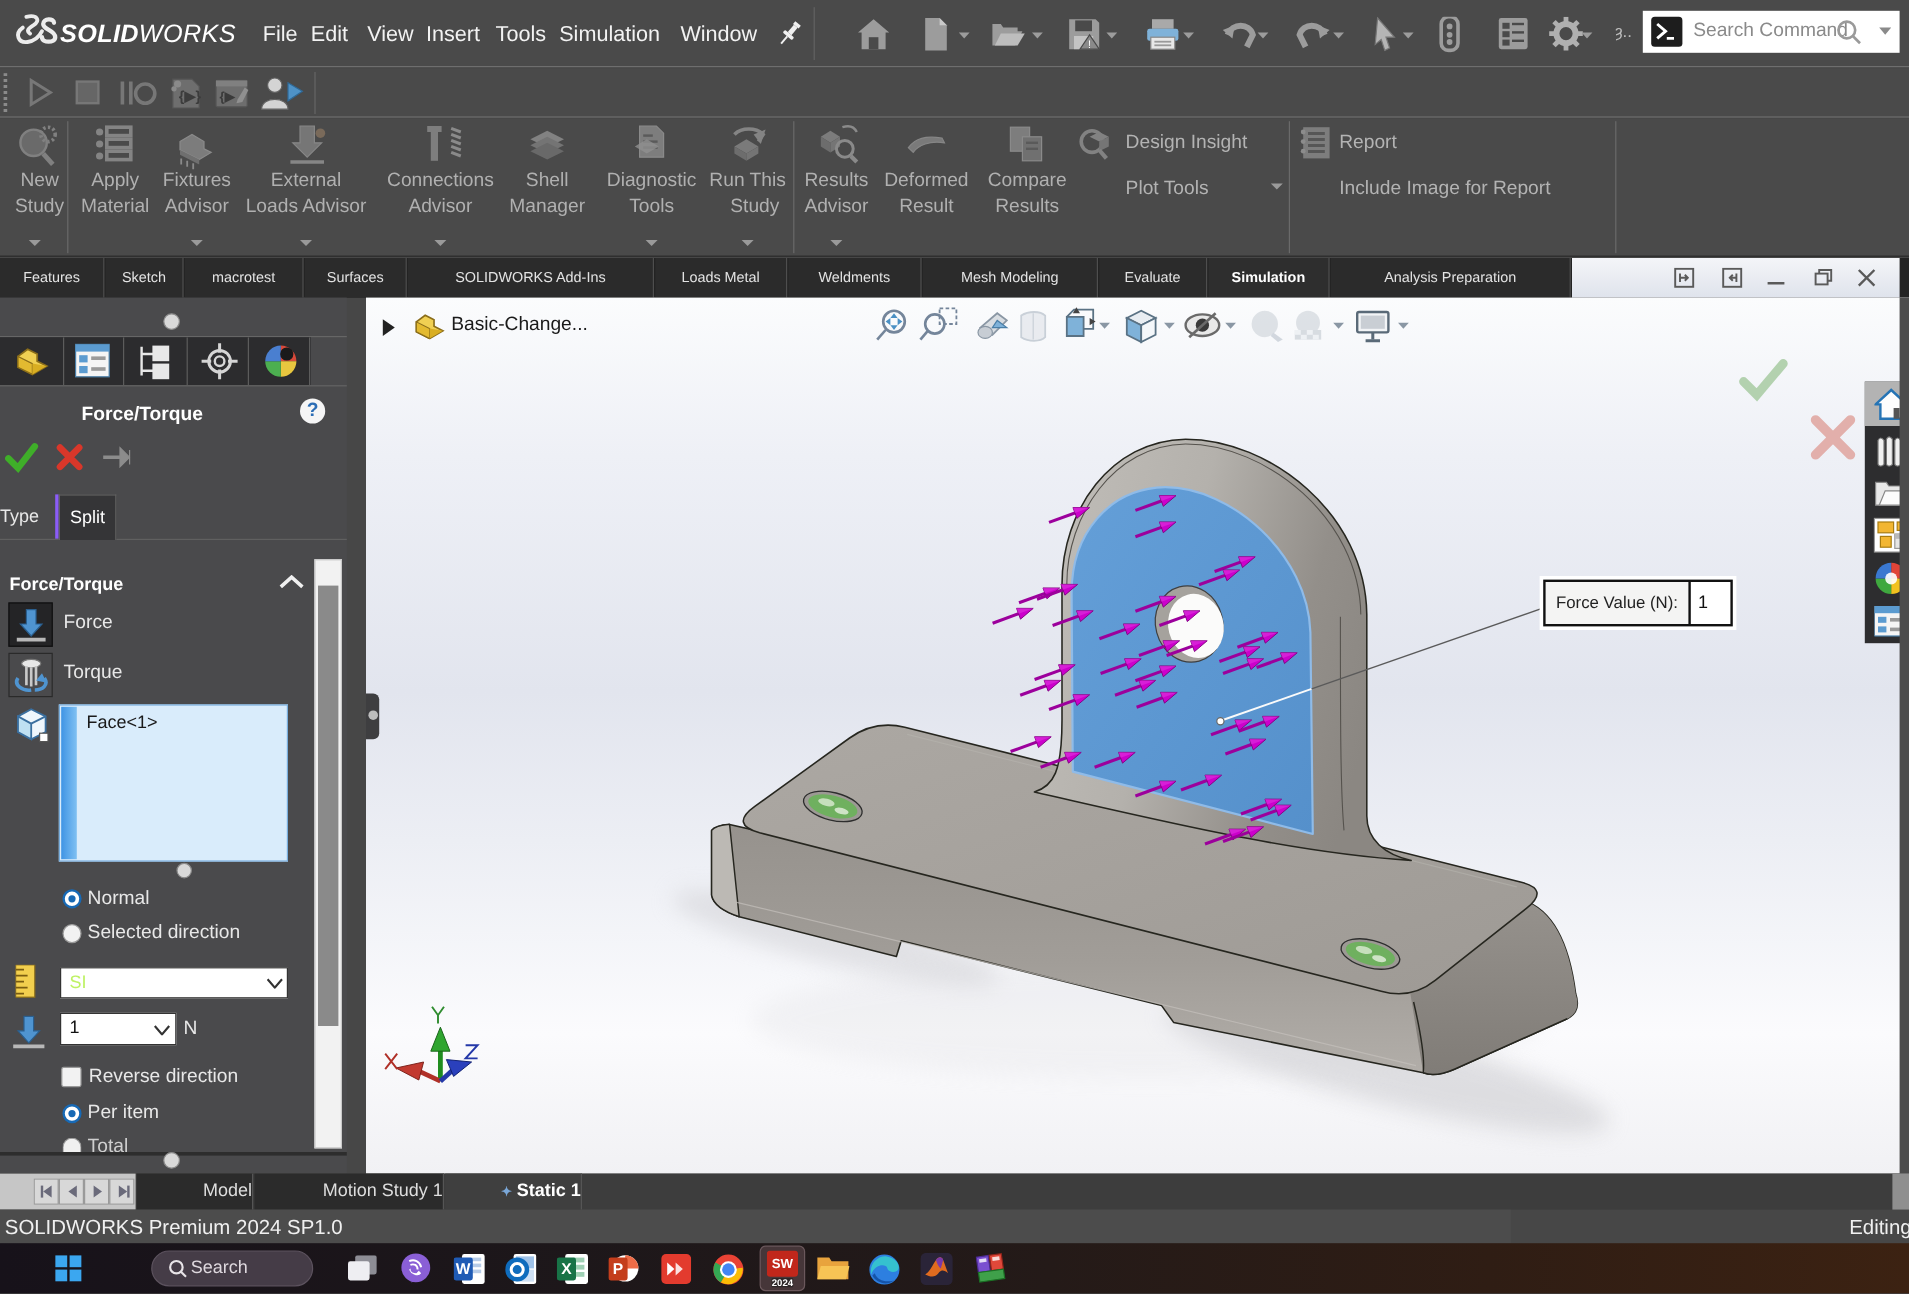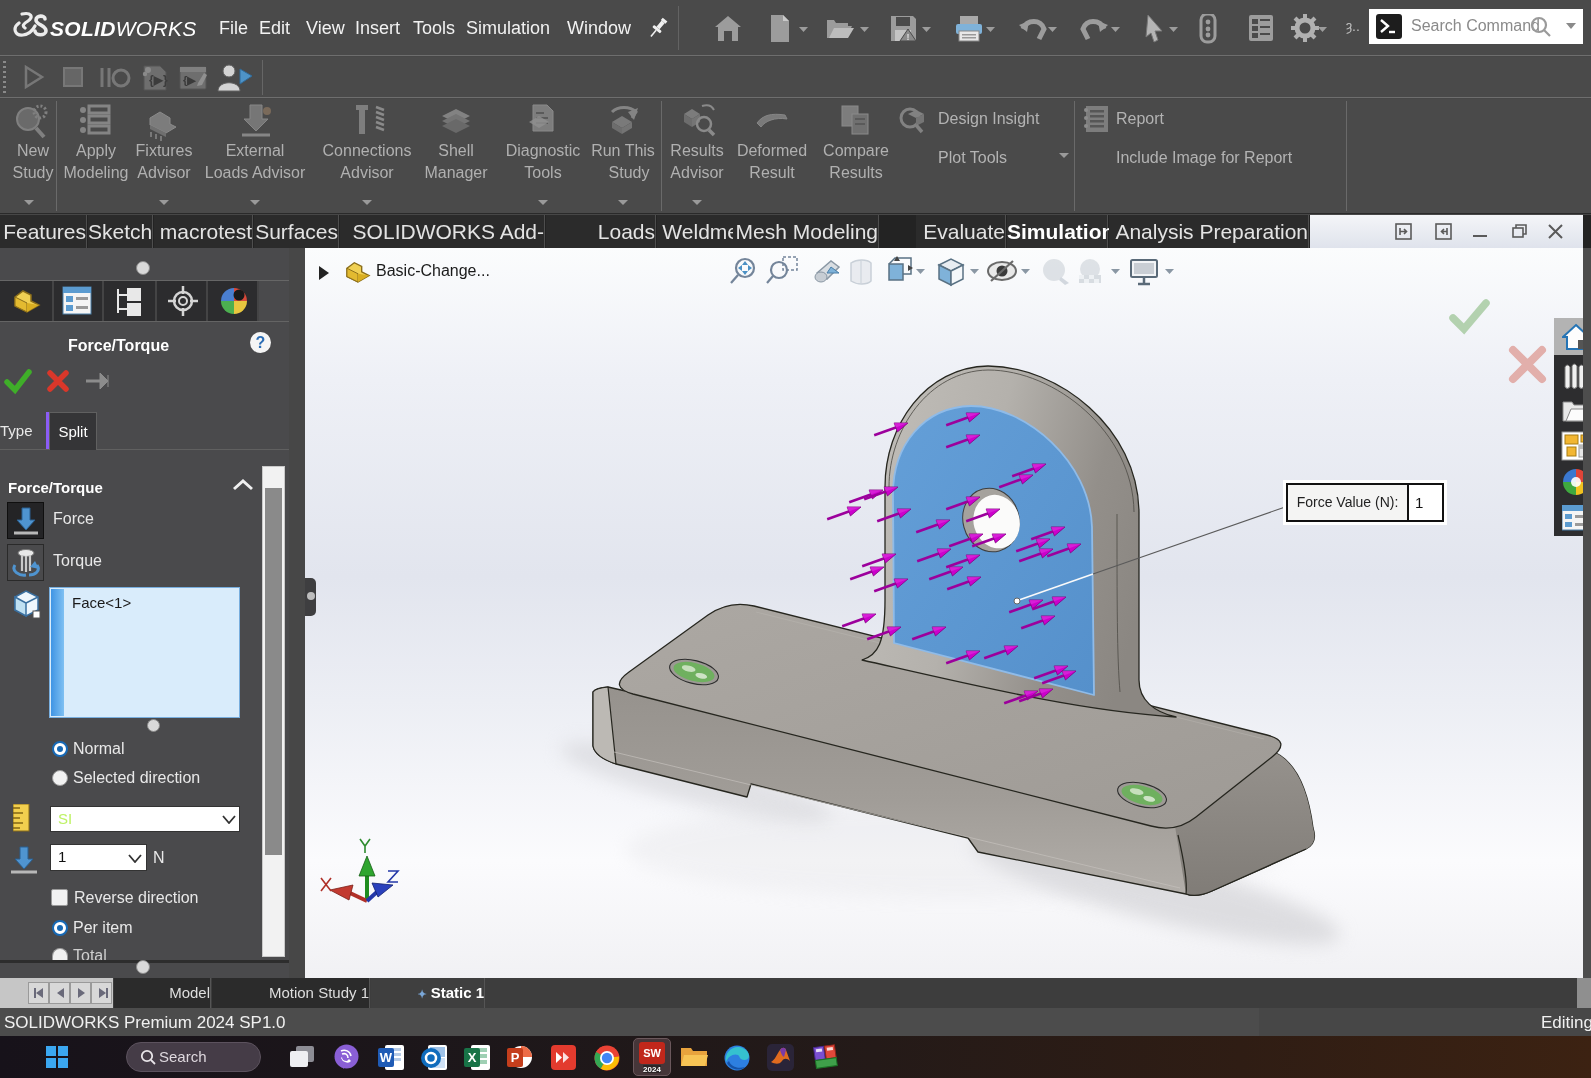--- a/index.html
+++ b/index.html
@@ -11,21 +11,21 @@
 .menuitem { position:absolute; top:18px; color:#f2f2f2; font-size:18px; }
 
 #macrobar { left:0; top:57px; width:1591px; height:41px; background:#4a4a4a; border-bottom:1px solid #6e6e6e; }
 
 #ribbon { left:0; top:99px; width:1591px; height:115px; background:#4a4a4a; border-bottom:1px solid #2a2a2a; }
 .rlab { position:absolute; color:#b0b0b0; font-size:16px; text-align:center; white-space:nowrap; transform:translateX(-50%); }
 .rarr { position:absolute; width:0; height:0; border-left:5px solid transparent; border-right:5px solid transparent; border-top:5px solid #9a9a9a; transform:translateX(-50%); }
 .rsep { position:absolute; top:2px; width:1px; height:110px; background:#6a6a6a; }
 
 #tabrow { left:0; top:215px; width:1591px; height:33px; background:#232323; }
-.ctab { position:absolute; top:0; height:33px; line-height:33px; color:#e3e3e3; font-size:21px; text-align:right; background:#2b2b2b; border-right:1px solid #4e4e4e; }
+.ctab { position:absolute; top:0; height:33px; line-height:33px; color:#e3e3e3; font-size:12px; text-align:center; background:#2b2b2b; border-right:1px solid #4e4e4e; }
 
 #main { left:0; top:248px; width:1591px; height:730px; }
 #panel { position:absolute; left:0; top:0; width:289px; height:730px; background:#4a4a4c; }
 #viewport { position:absolute; left:289px; top:0; width:1294px; height:730px; background:linear-gradient(180deg,#fbfcfd 0%, #eef0f6 18%, #e2e5ee 45%, #eceef4 62%, #fbfbfd 84%, #f1f1f4 100%); overflow:hidden;margin-left:16px; }
 #rightedge { position:absolute; left:1583px; top:0; width:8px; height:730px; background:#4d4d4d; }
 
 #bottomtabs { left:0; top:978px; width:1591px; height:30px; background:#3d3d3d; }
 .btab { position:absolute; top:0; height:30px; line-height:30px; color:#dedede; font-size:15px; text-align:right; background:#2b2b2b; border-right:1px solid #555; }
 
 #statusbar { left:0; top:1008px; width:1259px; height:28px; background:#4c4c4c; color:#f0f0f0; font-size:17px; }
@@ -324,21 +324,21 @@
           <path d="M2 12 L12 6 L24 12 L12 18 Z" fill="#7c7c7c"></path>
           <path d="M2 12 L12 18 L12 26 L2 20 Z" fill="#6d6d6d"></path>
           <path d="M12 18 L24 12 L24 20 L12 26 Z" fill="#767676"></path>
           <rect x="12" y="2" width="16" height="11" rx="2" fill="#8a8a8a" stroke="#5a5a5a"></rect>
           <circle cx="20" cy="7" r="3.5" fill="#5a5a5a"></circle>
         </g>
     </svg>
     <div class="rlab" style="left:33px;top:43px">New</div>
       <div class="rlab" style="left:33px;top:65px">Study</div>
     <div class="rlab" style="left:96px;top:43px">Apply</div>
-      <div class="rlab" style="left:96px;top:65px">Modeling</div>
+      <div class="rlab" style="left:96px;top:65px">Material</div>
     <div class="rlab" style="left:164px;top:43px">Fixtures</div>
       <div class="rlab" style="left:164px;top:65px">Advisor</div>
     <div class="rlab" style="left:255px;top:43px">External</div>
       <div class="rlab" style="left:255px;top:65px">Loads Advisor</div>
     <div class="rlab" style="left:367px;top:43px">Connections</div>
       <div class="rlab" style="left:367px;top:65px">Advisor</div>
     <div class="rlab" style="left:456px;top:43px">Shell</div>
       <div class="rlab" style="left:456px;top:65px">Manager</div>
     <div class="rlab" style="left:543px;top:43px">Diagnostic</div>
       <div class="rlab" style="left:543px;top:65px">Tools</div>
@@ -364,21 +364,21 @@
     <div class="rarr" style="left:697px;top:101px"></div>
   </div>
   <div id="tabrow" class="abs">
     <div class="ctab" style="left:0;width:87px">Features</div>
     <div class="ctab" style="left:88px;width:65px">Sketch</div>
     <div class="ctab" style="left:154px;width:99px">macrotest</div>
     <div class="ctab" style="left:254px;width:85px">Surfaces</div>
     <div class="ctab" style="left:340px;width:205px">SOLIDWORKS Add-Ins</div>
     <div class="ctab" style="left:546px;width:110px">Loads Metal</div>
     <div class="ctab" style="left:657px;width:111px">Weldments</div>
-    <div class="ctab" style="left:733px;width:146px">Mesh Modeling</div>
+    <div class="ctab" style="left:769px;width:146px">Mesh Modeling</div>
     <div class="ctab" style="left:916px;width:90px">Evaluate</div>
     <div class="ctab" style="left:1007px;width:101px;background:#2e2e2e;color:#fff;font-weight:bold">Simulation</div>
     <div class="ctab" style="left:1109px;width:200px">Analysis Preparation</div>
     <div class="abs" style="left:1310px;top:0;width:273px;height:33px;background:linear-gradient(180deg,#f4f5f8,#dfe3ec)"></div>
     <svg class="abs" style="left:1395px;top:8px" width="180" height="18" viewBox="0 0 180 18">
       <g stroke="#5a5a5a" stroke-width="1.6" fill="none">
         <rect x="1" y="1" width="15" height="15"></rect>
           <path d="M5 5 L5 12 M5 8.5 L11 8.5 M9 6 L11.5 8.5 L9 11"></path>
         <rect x="41" y="1" width="15" height="15"></rect>
           <path d="M52 5 L52 12 M46 8.5 L52 8.5 M49 6 L46.5 8.5 L49 11"></path>

